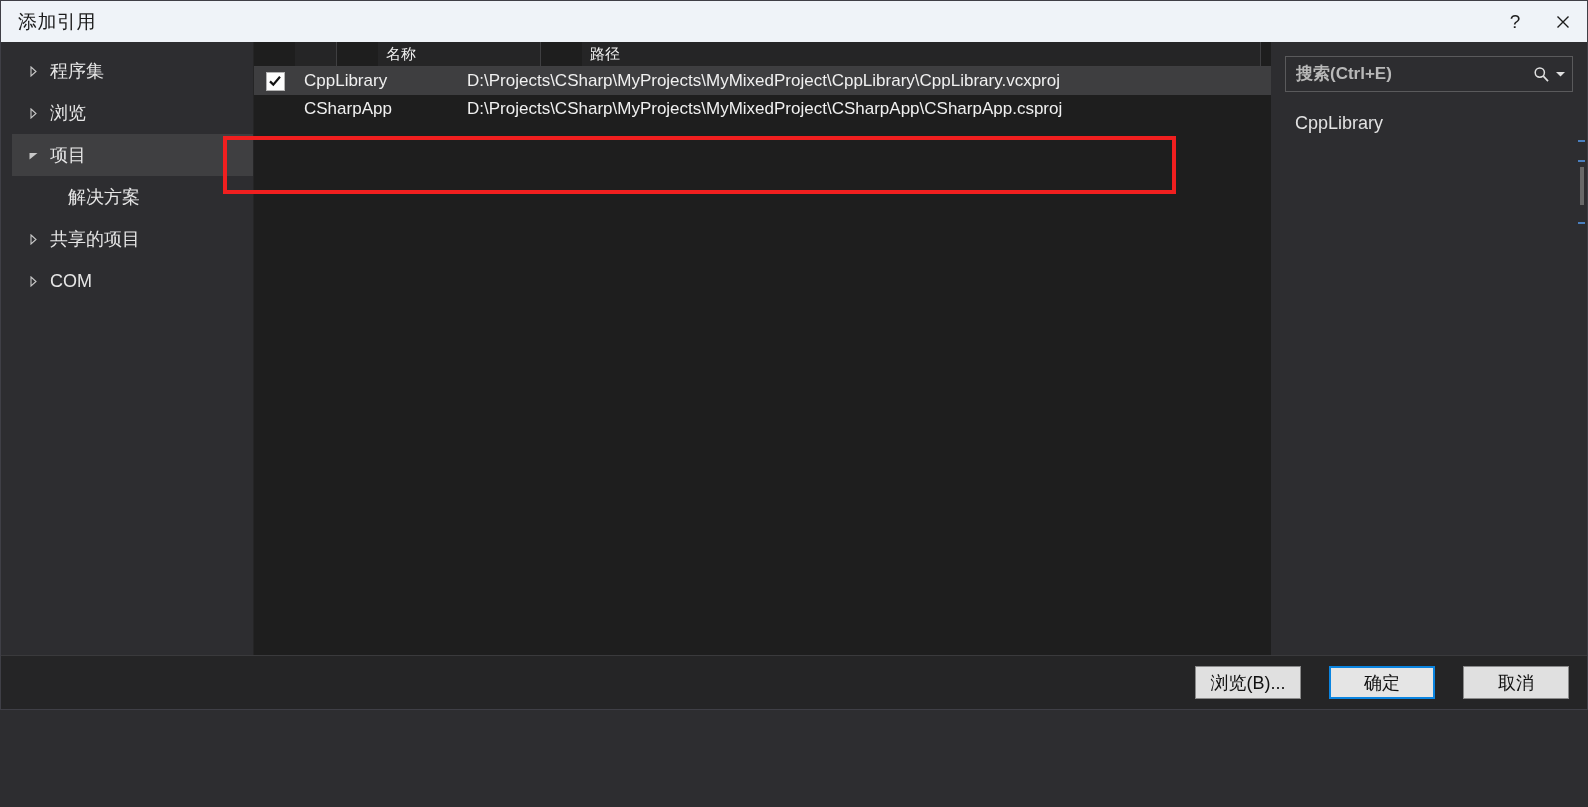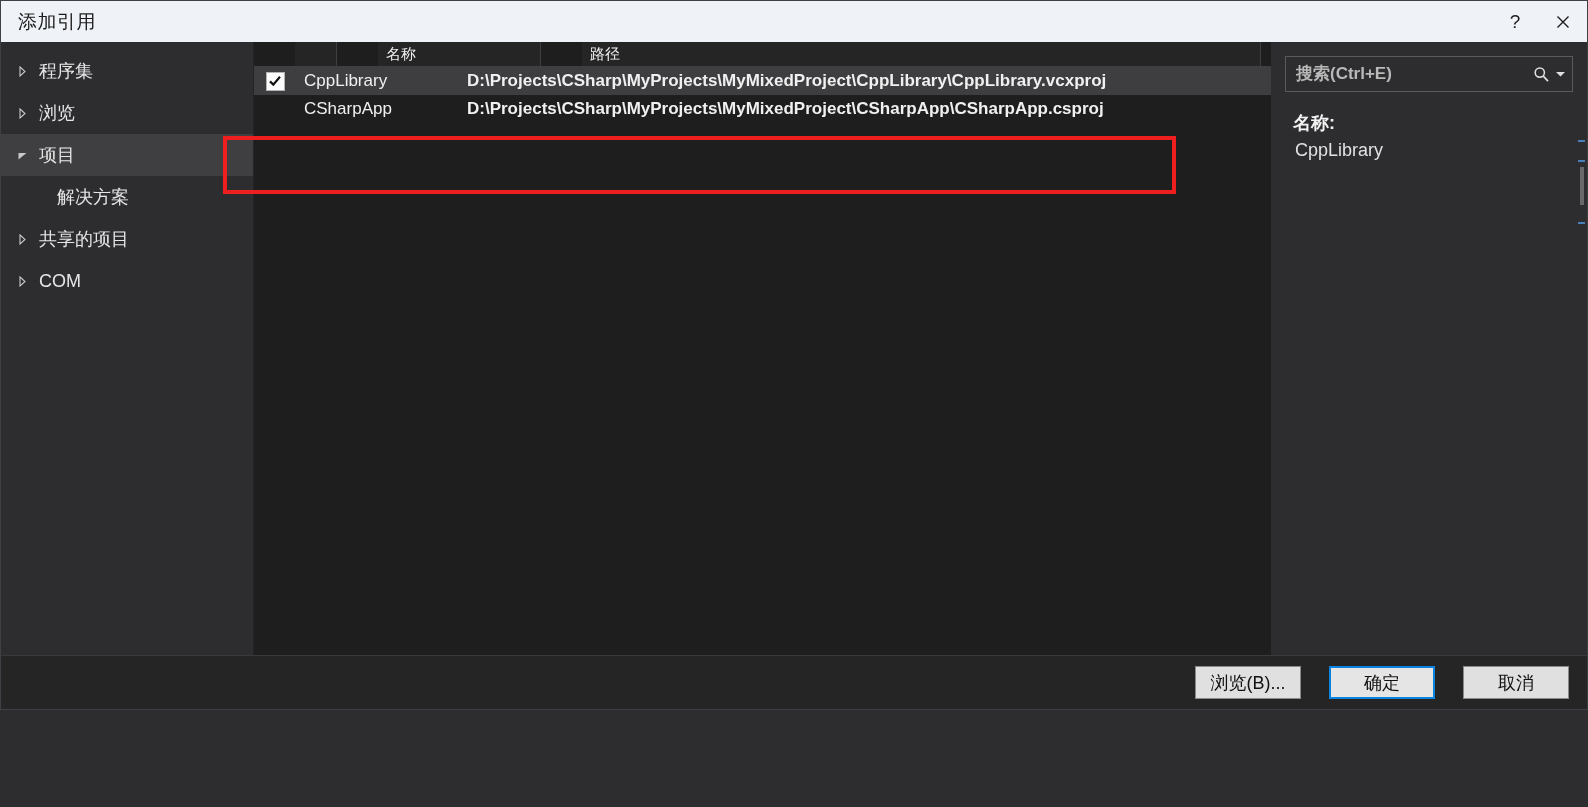--- a/index.html
+++ b/index.html
@@ -58,20 +58,21 @@
     position: relative;
   }
 
   
   #sidebar {
     width: 253px;
     min-width: 253px;
     background: #2d2d30;
     padding-top: 8px;
     border-right: 1px solid #252526;
+    padding-left: 11px;
   }
   .nav-item {
     height: 42px;
     display: flex;
     align-items: center;
     padding-left: 10px;
     cursor: default;
     color: #e6e6e6;
     font-size: 18px;
   }
@@ -149,21 +150,21 @@
     white-space: nowrap;
     overflow: hidden;
     padding-left: 8px;
   }
   .gr-cell.c-check {
     width: 42px; min-width: 42px;
     padding-left: 0;
     justify-content: center;
   }
   .gr-cell.c-name { width: 163px; min-width: 163px; }
-  .gr-cell.c-path { flex: 1; font-weight: bold; }
+  .gr-cell.c-path { flex: 1; }
 
   .cbox {
     width: 19px; height: 19px;
     background: #fdfdfd;
     border: 1px solid #b3b3b3;
     display: flex;
     align-items: center;
     justify-content: center;
     cursor: default;
   }
@@ -405,21 +406,20 @@
             <circle cx="6.8" cy="6.6" r="4.6" fill="none" stroke="currentColor" stroke-width="1.5"></circle>
             <path d="M10.3 10.2 L15 15.2" stroke="currentColor" stroke-width="1.7" fill="none"></path>
           </svg>
           <svg width="11" height="8" viewBox="0 0 11 8">
             <path d="M1 2 L5.5 6.4 L10 2 Z" fill="currentColor"></path>
           </svg>
         </span>
       </div>
 
       <div id="detail-pane">
-        <div class="detail-key">名称:</div>
         <div class="detail-val">CppLibrary</div>
       </div>
 
       <div id="far-scrollbar">
         <div class="far-tick" style="top:98px;"></div>
         <div class="far-tick" style="top:118px;"></div>
         <div class="far-tick" style="top:180px;"></div>
         <div id="far-scroll-thumb"></div>
       </div>
 

